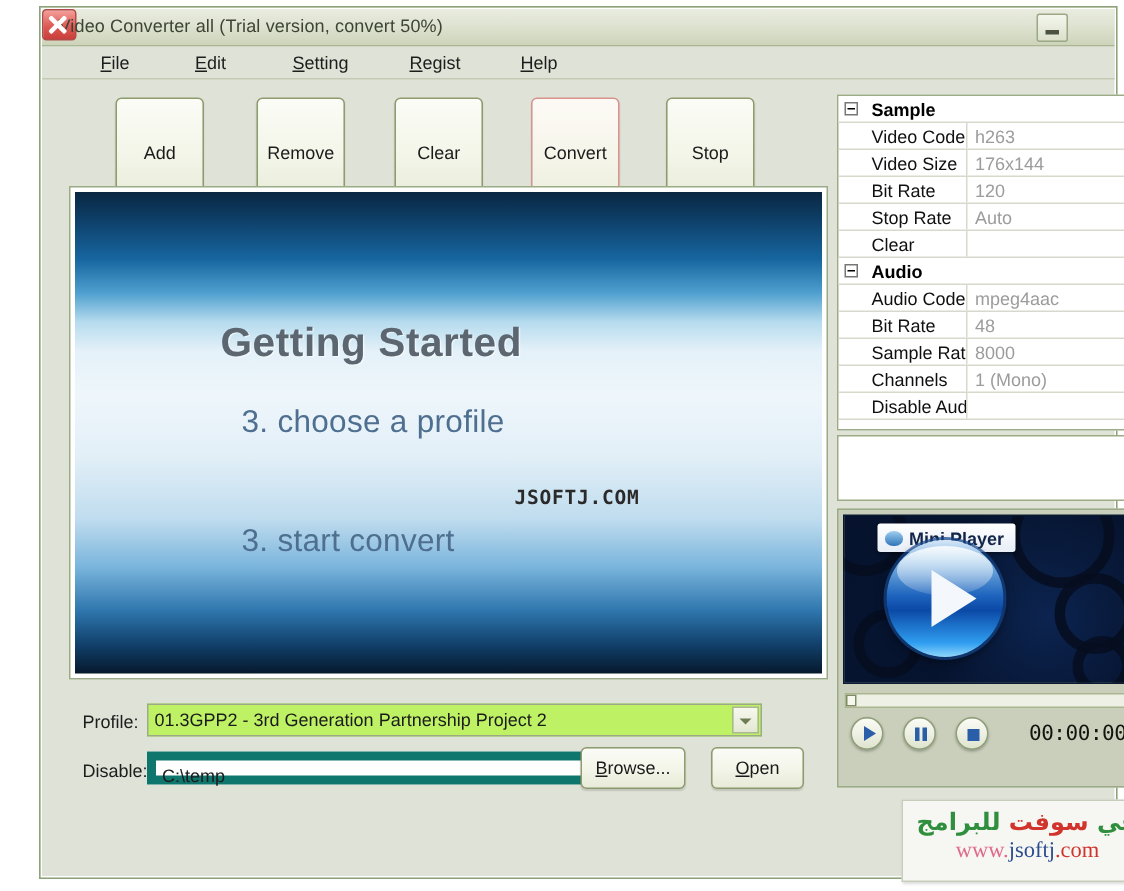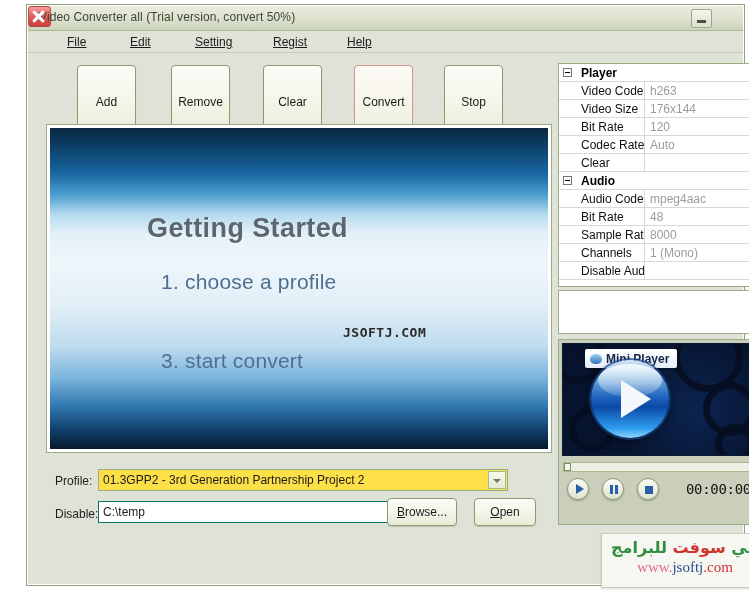--- a/index.html
+++ b/index.html
@@ -64,21 +64,20 @@
     position: absolute; left: 1px; top: 26px;
     width: 715px; height: 22px;
     background: #dfe2d6;
     border-bottom: 1px solid #c3c9b3;
   }
   .menu-item {
     position: absolute; top: 3px;
     font-size: 12px; color: #1d1d1d;
     padding: 1px 4px;
     white-space: nowrap;
-    text-decoration: underline;
   }
   .menu-item u { text-decoration: underline; }
 
   
   .tool-btn {
     position: absolute;
     width: 59px; height: 73px;
     border: 1px solid #8d9b6e;
     border-radius: 4px;
     background: linear-gradient(to bottom,#fbfcf6 0%,#f4f6ea 48%,#e7ebd7 100%);
@@ -146,21 +145,21 @@
     position: absolute;
     font-size: 12px; color: #1d1d1d;
   }
   #profile-label { left: 28px; top: 469px; }
   #output-label  { left: 28px; top: 502px; }
 
   #profile-combo {
     position: absolute; left: 71px; top: 464px;
     width: 410px; height: 22px;
     border: 1px solid #9aab85;
-    background: #fde047;
+    background: #bef264;
   }
   #profile-combo-value {
     position: absolute; left: 4px; top: 3px;
     font-size: 12px; color: #1b1b1b;
     white-space: nowrap;
   }
   #profile-combo-arrow {
     position: absolute; right: 1px; top: 1px;
     width: 18px; height: 18px;
     background: linear-gradient(to bottom,#f7f8ef,#e3e8d2);
@@ -169,21 +168,21 @@
   #profile-combo-arrow::after {
     content: ""; position: absolute; left: 4px; top: 7px;
     border-left: 4px solid transparent;
     border-right: 4px solid transparent;
     border-top: 4px solid #6f7d55;
   }
 
   #output-field {
     position: absolute; left: 71px; top: 496px;
     width: 304px; height: 22px;
-    border: 1px solid #0f766e;
+    border: 6px solid #0f766e;
     background: #ffffff;
   }
   #output-field-value {
     position: absolute; left: 4px; top: 3px;
     font-size: 12px; color: #1b1b1b;
   }
 
   .form-btn {
     position: absolute; top: 493px;
     height: 28px;
@@ -415,21 +414,21 @@
 
   <div class="tool-btn" id="add-button" style="left:50px;top:60px">Add</div>
   <div class="tool-btn" id="remove-button" style="left:144px;top:60px">Remove</div>
   <div class="tool-btn" id="convert-button" style="left:327px;top:60px">Convert</div>
   <div class="tool-btn" id="clear-button" style="left:236px;top:60px">Clear</div>
   <div class="tool-btn" id="stop-button" style="left:417px;top:60px">Stop</div>
 
   <div id="preview-panel">
     <div id="preview-screen">
       <div id="getting-started-title">Getting Started</div>
-      <div class="gs-step" id="gs-step-0">1. choose a profile</div>
+      <div class="gs-step" id="gs-step-0">3. choose a profile</div>
       <div class="gs-step" id="gs-step-2">3. start convert</div>
       <div id="preview-watermark">JSOFTJ.COM</div>
     </div>
   </div>
 
   <div class="form-label" id="profile-label">Profile:</div>
   <div id="profile-combo">
     <div id="profile-combo-value">01.3GPP2 - 3rd Generation Partnership Project 2</div>
     <div id="profile-combo-arrow"></div>
   </div>
@@ -445,36 +444,36 @@
     </div>
   <div class="form-btn" id="open-button">
       <u>O</u>
       <span>pen</span>
     </div>
 
   <div id="property-grid">
 
     <div class="pg-row pg-cat">
       <span class="pg-expander"></span>
-      <span>Player</span>
+      <span>Sample</span>
     </div>
     <div class="pg-row">
       <div class="pg-name">Video Codec</div>
       <div class="pg-value">h263</div>
     </div>
     <div class="pg-row">
       <div class="pg-name">Video Size</div>
       <div class="pg-value">176x144</div>
     </div>
     <div class="pg-row">
       <div class="pg-name">Bit Rate</div>
       <div class="pg-value">120</div>
     </div>
     <div class="pg-row">
-      <div class="pg-name">Codec Rate</div>
+      <div class="pg-name">Stop Rate</div>
       <div class="pg-value">Auto</div>
     </div>
     <div class="pg-row">
       <div class="pg-name">Clear</div>
       <div class="pg-value"></div>
     </div>
 
     <div class="pg-row pg-cat">
       <span class="pg-expander"></span>
       <span>Audio</span>

